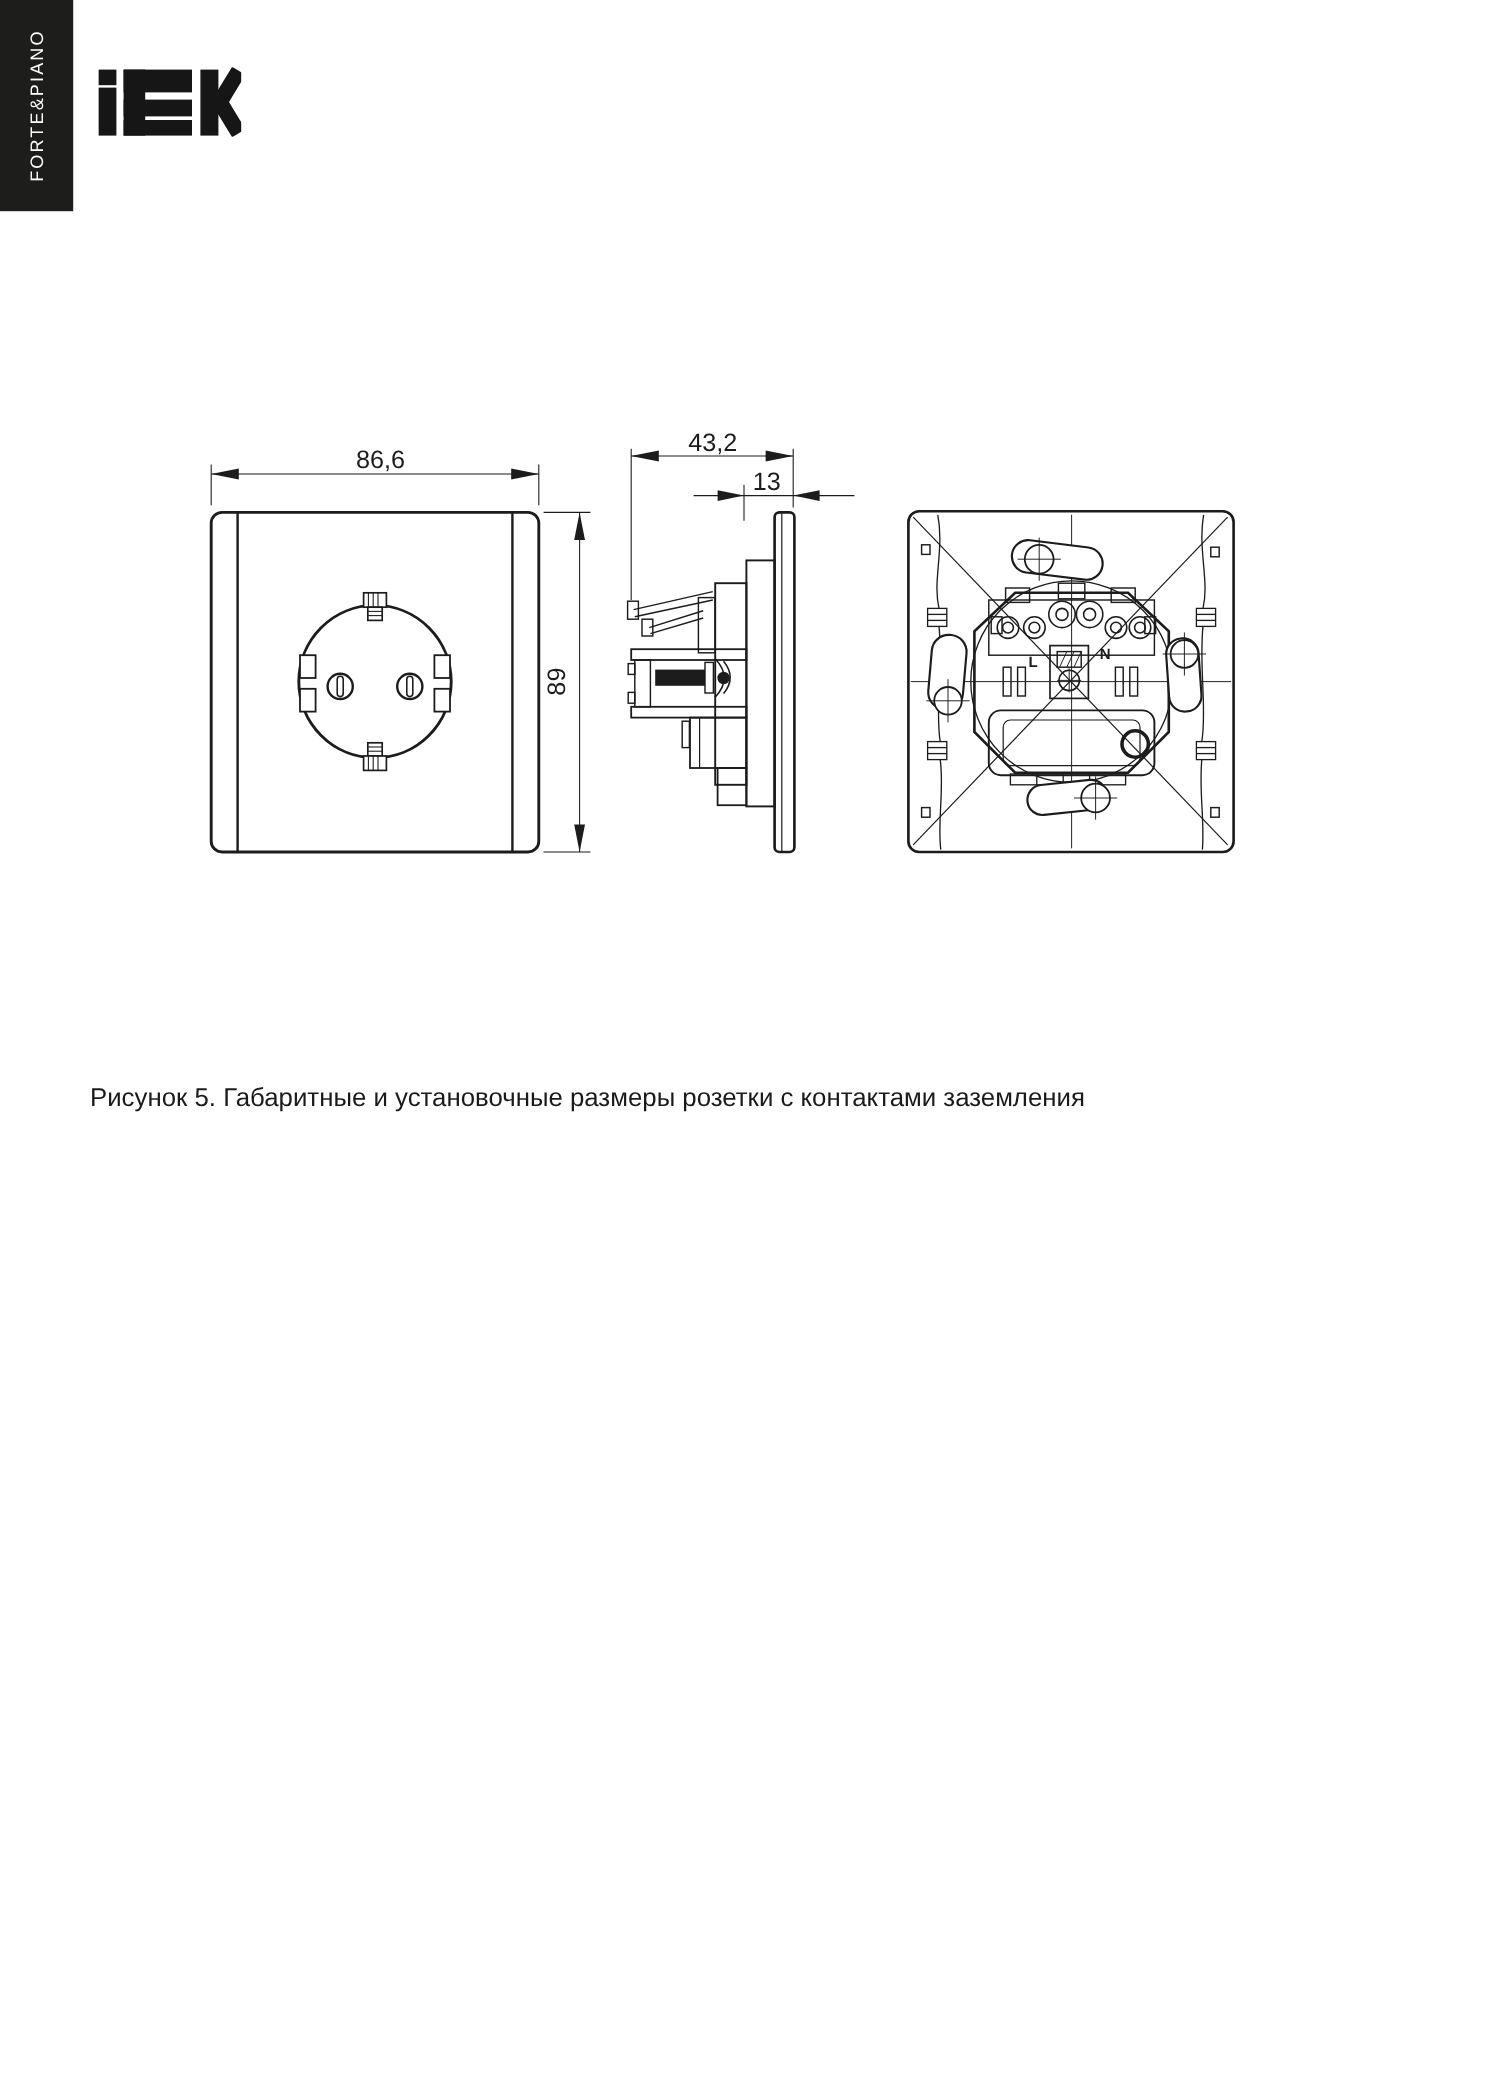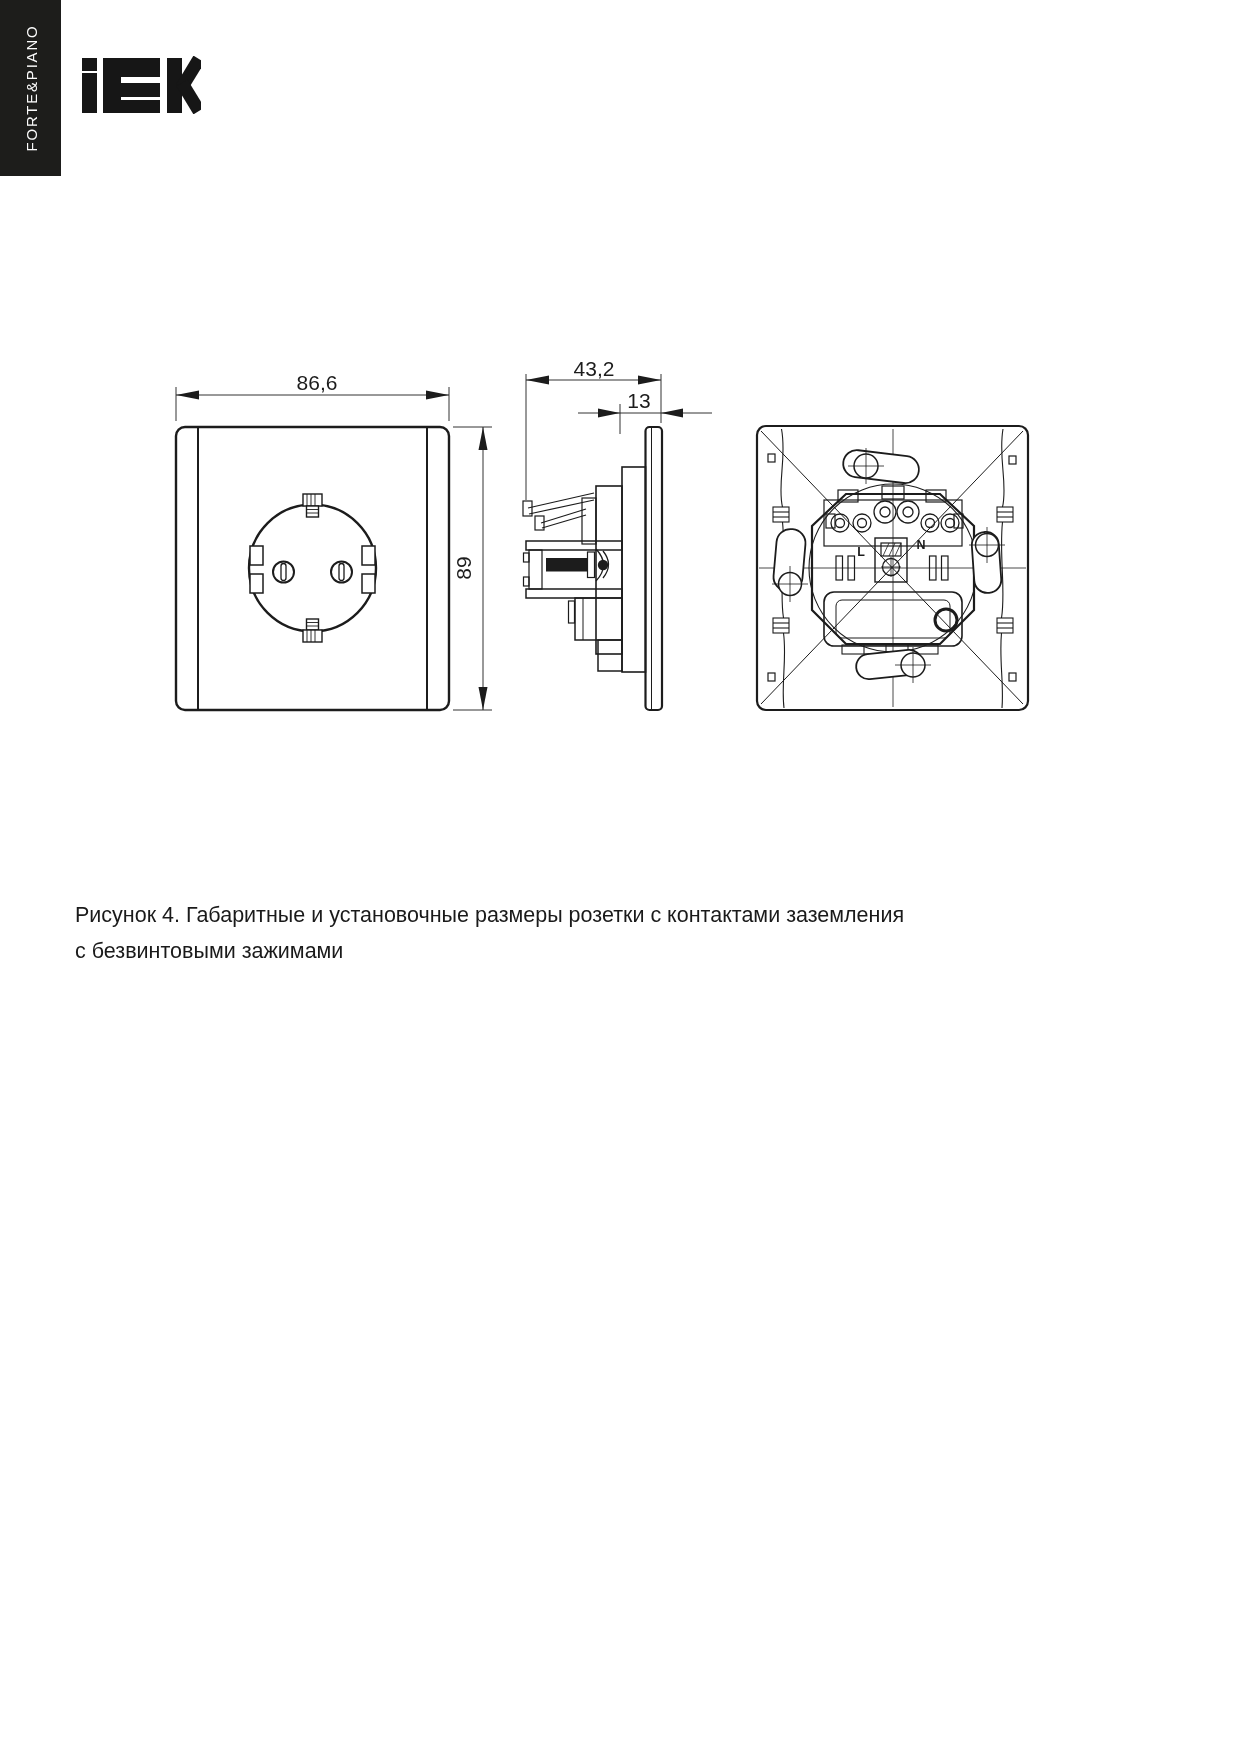--- a/index.html
+++ b/index.html
@@ -264,17 +264,16 @@
         <line x1="969" y1="545" x2="1005" y2="545" stroke-width="0.8" fill="none"></line>
         <line x1="987" y1="527" x2="987" y2="563" stroke-width="0.8" fill="none"></line>
       </g>
 
       <text class="termtext" x="861" y="556" text-anchor="middle" stroke="none">L</text>
       <text class="termtext" x="921" y="549" text-anchor="middle" stroke="none">N</text>
     </g>
   </svg>
 
   <div class="caption">
-    <div>Рисунок 4. Габаритные и установочные размеры розетки с контактами заземления</div>
-    <div>с безвинтовыми зажимами</div>
+    <div>Рисунок 5. Габаритные и установочные размеры розетки с контактами заземления</div>
   </div>
 
 </div>
 
 </body></html>

